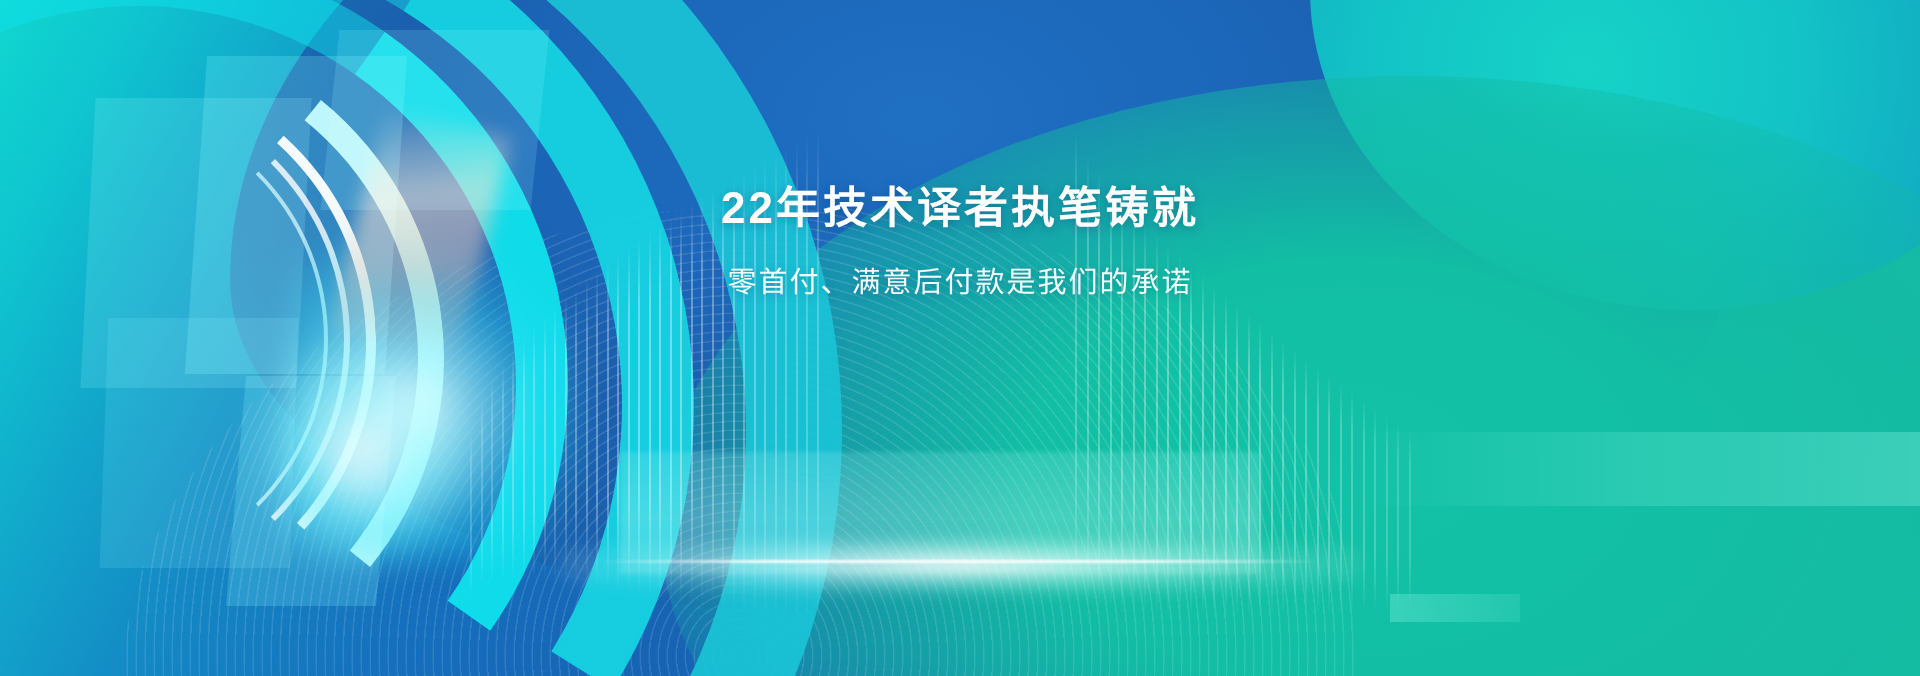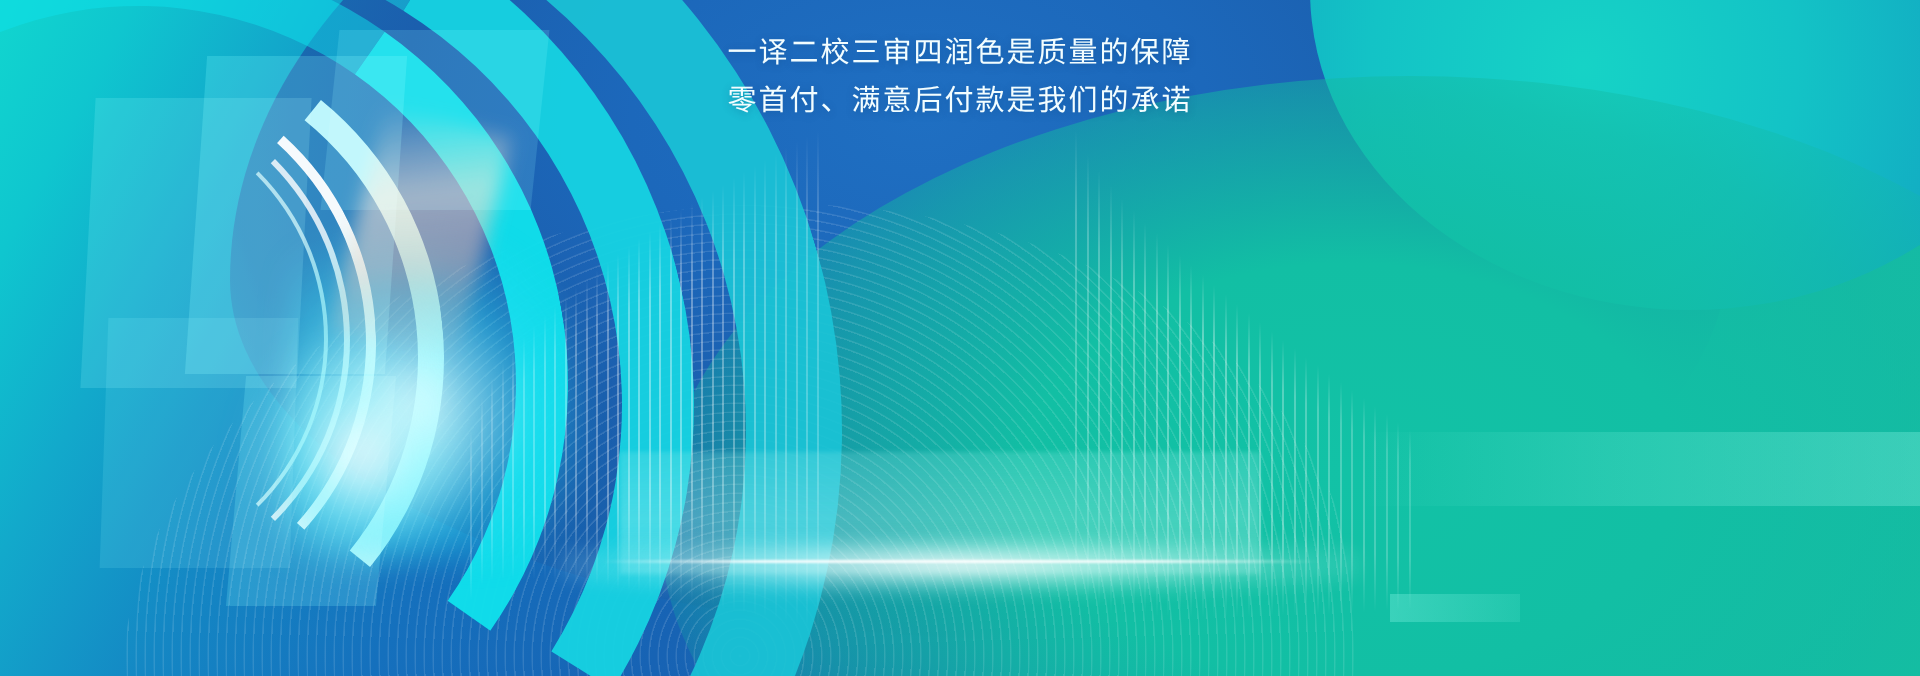--- a/index.html
+++ b/index.html
@@ -442,19 +442,19 @@
       <div class="vline" style="left: 1408.5px; top: 430px; height: 180px; opacity: 0.312;"></div>
     </div>
 
   <div class="band-br"></div>
   <div class="band-br2"></div>
   <div class="plinth"></div>
   <div class="plinth-glow"></div>
   <div class="plinth-line"></div>
 
   <div class="copy">
+    <div class="eyebrow">22年技术译者执笔铸就</div>
     <div class="sub-lines">
-      <div class="sub-line">一译二校三审四润色是质量的保障</div>
       <div class="sub-line">零首付、满意后付款是我们的承诺</div>
     </div>
   </div>
 
 </div>
 
 </body></html>

